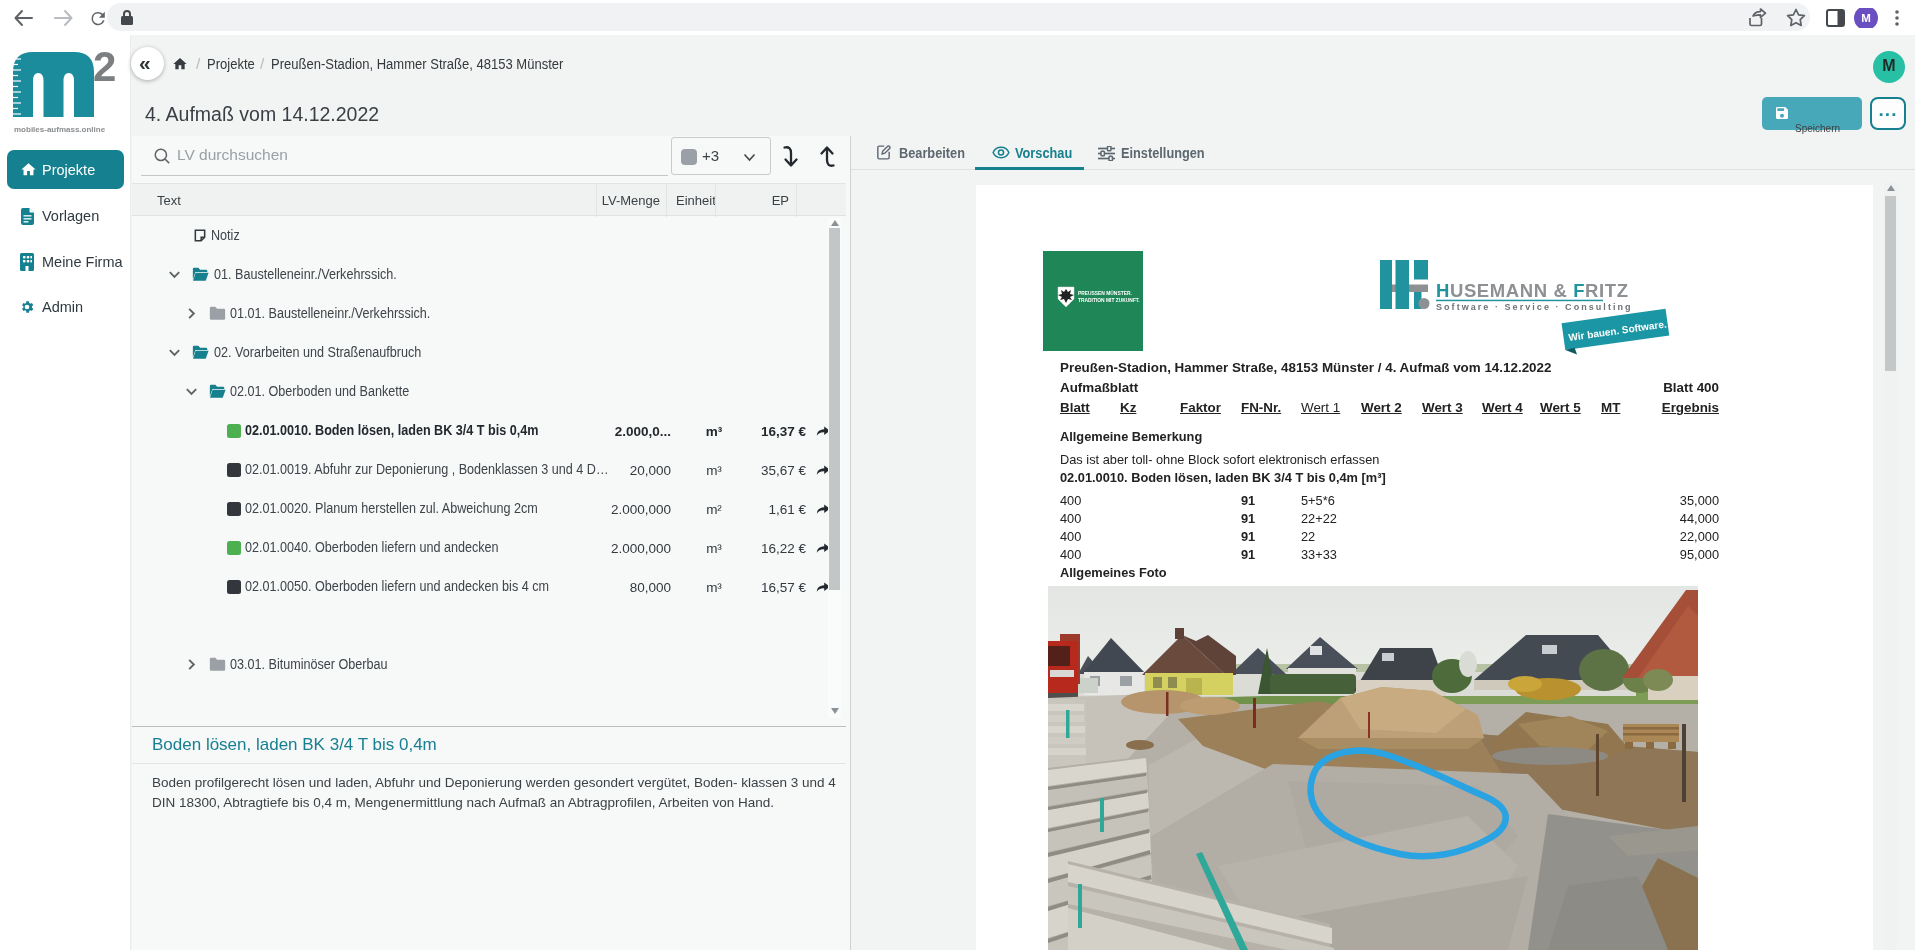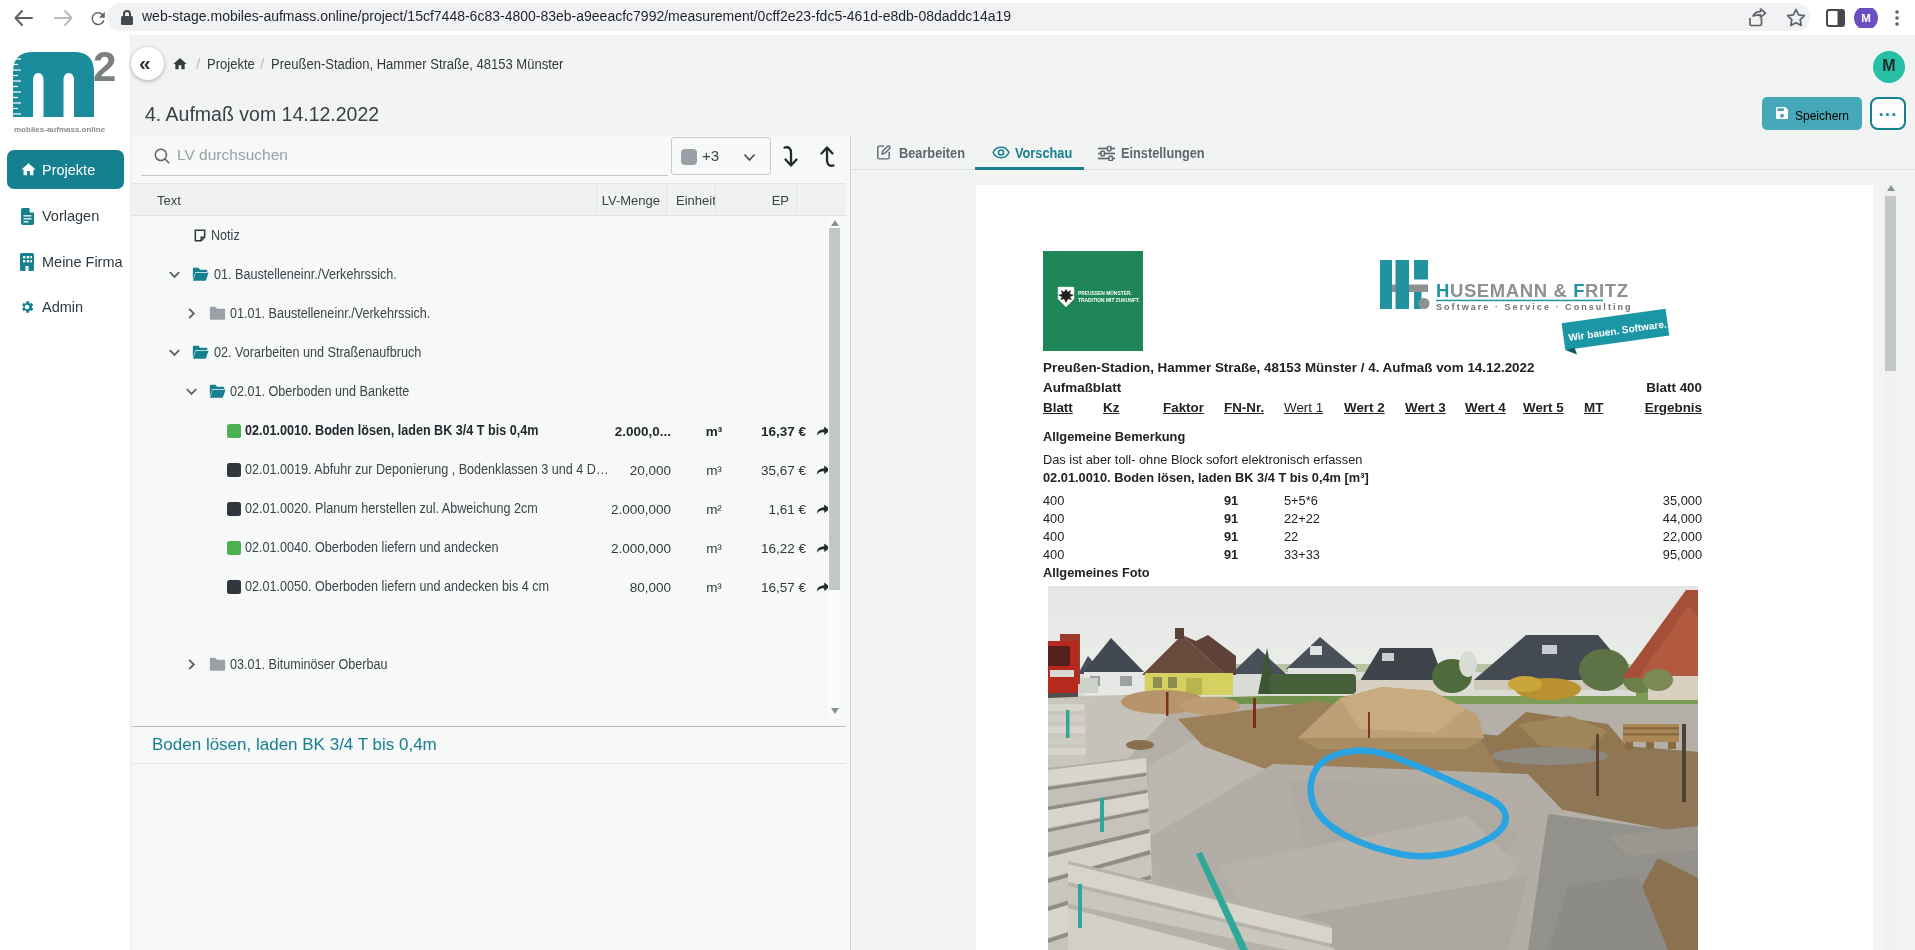--- a/index.html
+++ b/index.html
@@ -21,21 +21,21 @@
   .hdrcell { position:absolute; top:0; height:33px; font-size:13px; color:#3b4246; display:flex; align-items:center; }
   .trow { position:absolute; left:16px; width:696px; height:39px; }
   .trow .ic, .trow .chev, .trow .fold { position:absolute; }
   .chev { top:12px; width:15px; height:15px; }
   .fold { top:12px; width:17px; height:14px; }
   .sq { position:absolute; top:12.5px; width:14px; height:14px; border-radius:2.5px; }
   .ttxt { position:absolute; top:11px; font-size:14px; color:#3e4449; white-space:nowrap; max-width:405px; overflow:hidden; text-overflow:ellipsis; transform:scaleX(.9); transform-origin:0 50%; }
   .num { position:absolute; top:12.5px; font-size:13.5px; color:#33393e; text-align:right; }
   .unit { position:absolute; top:12.5px; left:548px; width:36px; font-size:13.5px; color:#33393e; text-align:center; }
   .sharr { position:absolute; top:11.5px; left:667px; width:17px; height:17px; }
-  .doct { position:absolute; font-size:12.8px; color:#222222; white-space:nowrap; }
+  .doct { position:absolute; font-size:12.8px; color:#222222; white-space:nowrap;margin-left:17px; }
   .doch { font-size:13.4px !important; }
 </style>
 </head>
 <body>
 
 <div id="chrome">
   <svg class="abs" style="left:10px;top:5px" width="170" height="26" viewBox="0 0 170 26">
     <g stroke="#5f6368" stroke-width="2" fill="none" stroke-linecap="round" stroke-linejoin="round">
       <path d="M22 13 H6 M12 6 L5.5 13 L12 20"></path>
     </g>
@@ -44,21 +44,20 @@
     </g>
     <g transform="translate(78,3.5)">
         <path fill="#5f6368" transform="scale(0.84)" d="M17.65 6.35A7.95 7.95 0 1 0 19.73 14h-2.08a6 6 0 1 1-5.65-8c1.66 0 3.14.69 4.22 1.78L13 11h7V4Z"></path>
       </g>
   </svg>
   <div id="urlpill"></div>
   <svg class="abs" style="left:120px;top:9px" width="14" height="17" viewBox="0 0 14 17">
     <rect x="1" y="7" width="12" height="9" rx="1.5" fill="#45494d"></rect>
     <path d="M4 7 V5 a3 3 0 0 1 6 0 V7" stroke="#45494d" stroke-width="2" fill="none"></path>
   </svg>
-  <div id="urltext">web-stage.mobiles-aufmass.online/project/15cf7448-6c83-4800-83eb-a9eeacfc7992/measurement/0cff2e23-fdc5-461d-e8db-08daddc14a19</div>
 
   <svg class="abs" style="left:1748px;top:8px" width="160" height="20" viewBox="0 0 160 20">
     <g stroke="#5f6368" stroke-width="1.7" fill="none" stroke-linejoin="round">
       <path d="M2 10 V16 a1.5 1.5 0 0 0 1.5 1.5 H12 a1.5 1.5 0 0 0 1.5 -1.5 V10"></path>
       <path d="M5 8 C6.5 4.5 9 3.5 12.5 3.6 L12.5 1 L17.5 5.2 L12.5 9.4 L12.5 6.8 C9.5 6.7 7 7.5 5 8 Z"></path>
       <path d="M48 1.5 L50.6 6.8 L56.4 7.6 L52.2 11.7 L53.2 17.5 L48 14.7 L42.8 17.5 L43.8 11.7 L39.6 7.6 L45.4 6.8 Z"></path>
     </g>
     <g>
       <rect x="79" y="2" width="17" height="16" rx="2" fill="none" stroke="#45494d" stroke-width="2"></rect>
       <rect x="89.5" y="3" width="6.5" height="14" fill="#45494d"></rect>
@@ -145,21 +144,21 @@
 
 <div class="abs" style="left:1873px;top:51px;width:32px;height:32px;border-radius:50%;background:#27c0a4"></div>
 <div class="abs" style="left:1873px;top:57px;width:32px;text-align:center;font-size:16px;font-weight:bold;color:#1c2b28">M</div>
 
 <div class="abs" style="left:145px;top:103px;font-size:19.5px;color:#393f44">4. Aufmaß vom 14.12.2022</div>
 
 <div class="abs" style="left:1762px;top:97px;width:100px;height:33px;background:#47a8b9;border-radius:5px">
   <svg style="position:absolute;left:12px;top:8px" width="16" height="16" viewBox="0 0 24 24">
       <path fill="#ffffff" d="M17 3H5a2 2 0 0 0-2 2v14a2 2 0 0 0 2 2h14a2 2 0 0 0 2-2V7Zm-5 16a3 3 0 1 1 0-6 3 3 0 0 1 0 6Zm3-10H5V5h10Z"></path>
     </svg>
-  <div style="position:absolute;left:33px;top:12px;font-size:12px;color:#000000">Speichern</div>
+  <div style="position:absolute;left:33px;top:26px;font-size:10px;color:#404040">Speichern</div>
 </div>
 <div class="abs" style="left:1870px;top:97px;width:36px;height:33px;background:#fdfdfd;border:2px solid #15808f;border-radius:8px;text-align:center;color:#1f89a0;font-weight:bold;font-size:19px;line-height:22px;letter-spacing:1px">...</div>
 
 <div id="vdivider"></div>
 
 <div id="leftpanel" class="abs" style="left:132px;top:136px;width:718px;height:814px;background:#f7f8f8">
 
   <svg style="position:absolute;left:21px;top:11px" width="18" height="18" viewBox="0 0 24 24">
       <path fill="none" stroke="#5f6368" stroke-width="2" d="M10.5 3 a7.5 7.5 0 1 0 0 15 a7.5 7.5 0 0 0 0 -15 Z M16 16 L21.5 21.5"></path>
     </svg>
@@ -304,20 +303,21 @@
       <path d="M0 6 L4 0 L8 6 Z" fill="#8a9094"></path>
     </svg>
   <div style="position:absolute;left:697px;top:92px;width:11px;height:362px;background:#c2c6c6"></div>
   <svg style="position:absolute;left:699px;top:572px" width="8" height="6">
       <path d="M0 0 L4 6 L8 0 Z" fill="#8a9094"></path>
     </svg>
 
   <div style="position:absolute;left:0px;top:590px;width:714px;height:1px;background:#b9bebe"></div>
   <div style="position:absolute;left:20px;top:599px;font-size:17px;color:#187f91">Boden lösen, laden BK 3/4 T bis 0,4m</div>
   <div style="position:absolute;left:0px;top:627px;width:714px;height:1px;background:#e2e5e5"></div>
+  <div style="position:absolute;left:20px;top:637px;width:700px;font-size:13.5px;line-height:20px;color:#3b4246;white-space:nowrap">Boden profilgerecht lösen und laden, Abfuhr und Deponierung werden gesondert vergütet, Boden- klassen 3 und 4<br>DIN 18300, Abtragtiefe bis 0,4 m, Mengenermittlung nach Aufmaß an Abtragprofilen, Arbeiten von Hand.</div>
 </div>
 
 <div id="rightpanel" class="abs" style="left:851px;top:136px;width:1064px;height:814px;background:#f2f3f3">
 
   <div style="position:absolute;left:0;top:33px;width:1064px;height:1px;background:#dde1e1"></div>
   <div style="position:absolute;left:124px;top:31px;width:109px;height:3px;background:#17808f"></div>
   <svg style="position:absolute;left:24px;top:8px" width="17" height="17" viewBox="0 0 24 24">
       <path fill="none" stroke="#5c6770" stroke-width="2" d="M13 3 H6 a2 2 0 0 0 -2 2 v14 a2 2 0 0 0 2 2 h12 a2 2 0 0 0 2 -2 V11"></path>
       <path fill="none" stroke="#5c6770" stroke-width="2" d="M20.5 3.5 a2 2 0 0 0 -3 0 L11 10 l-1 4 4-1 6.5-6.5 a2 2 0 0 0 0 -3Z"></path>
     </svg>

